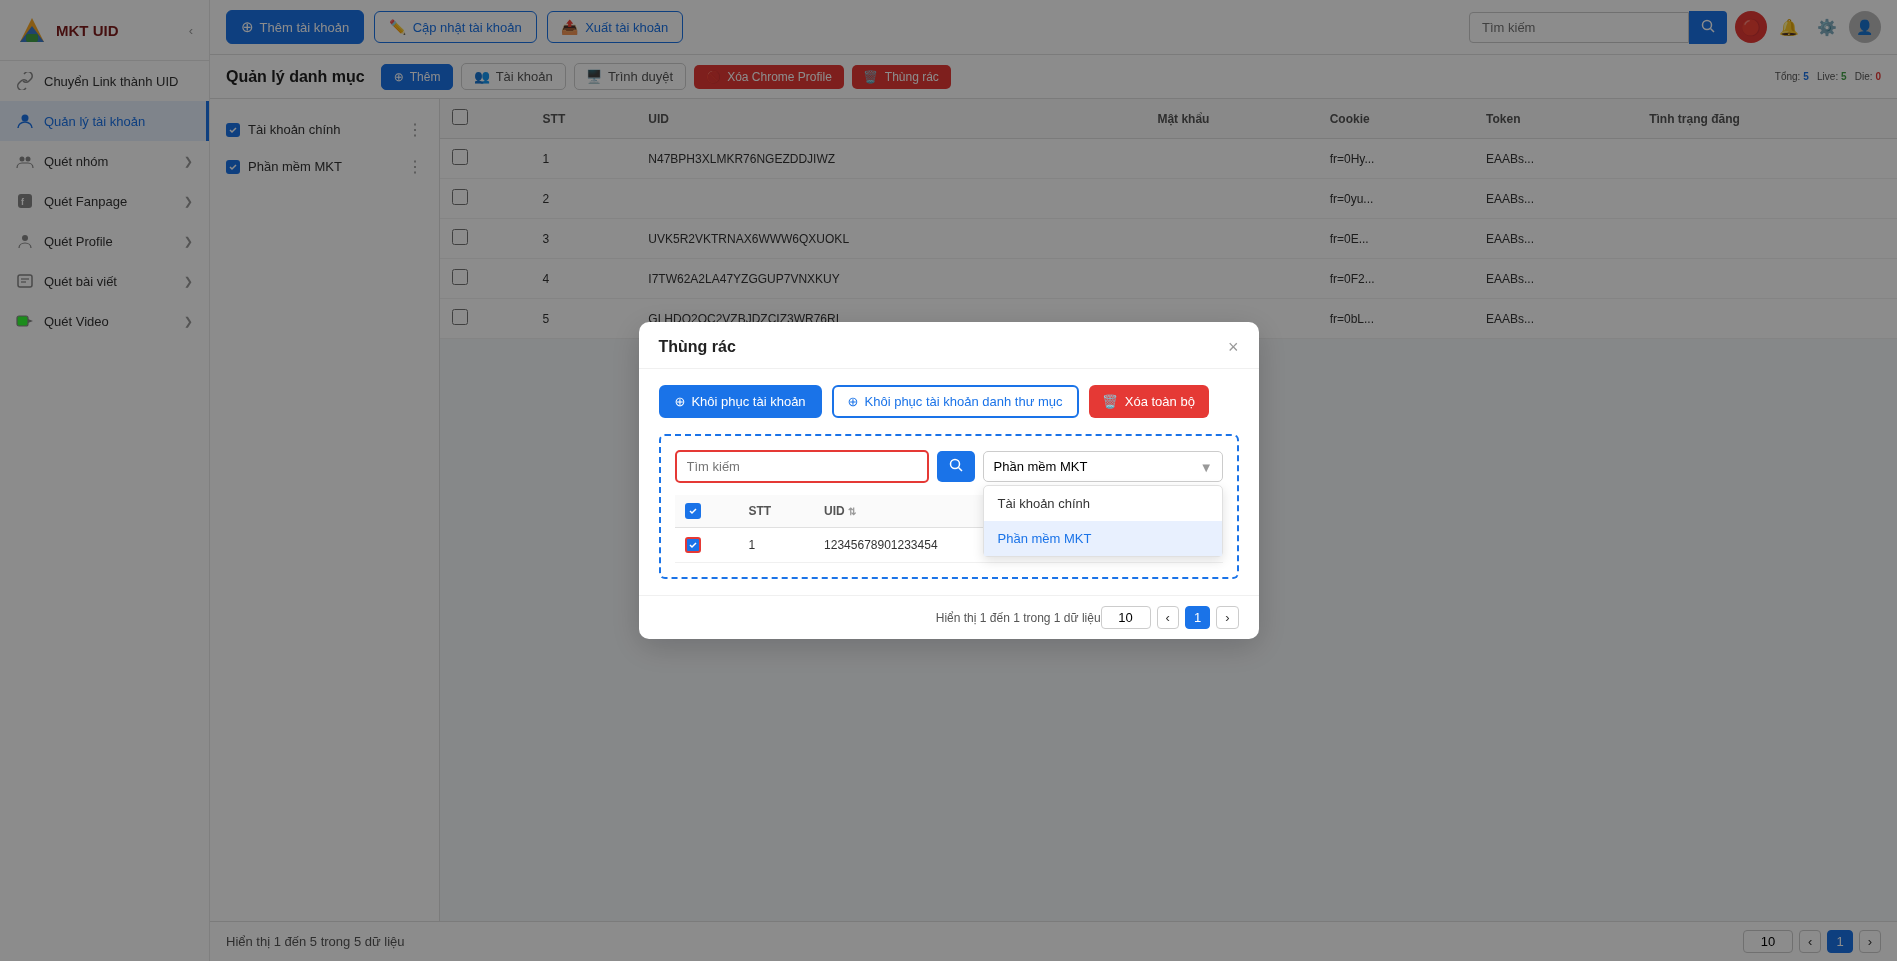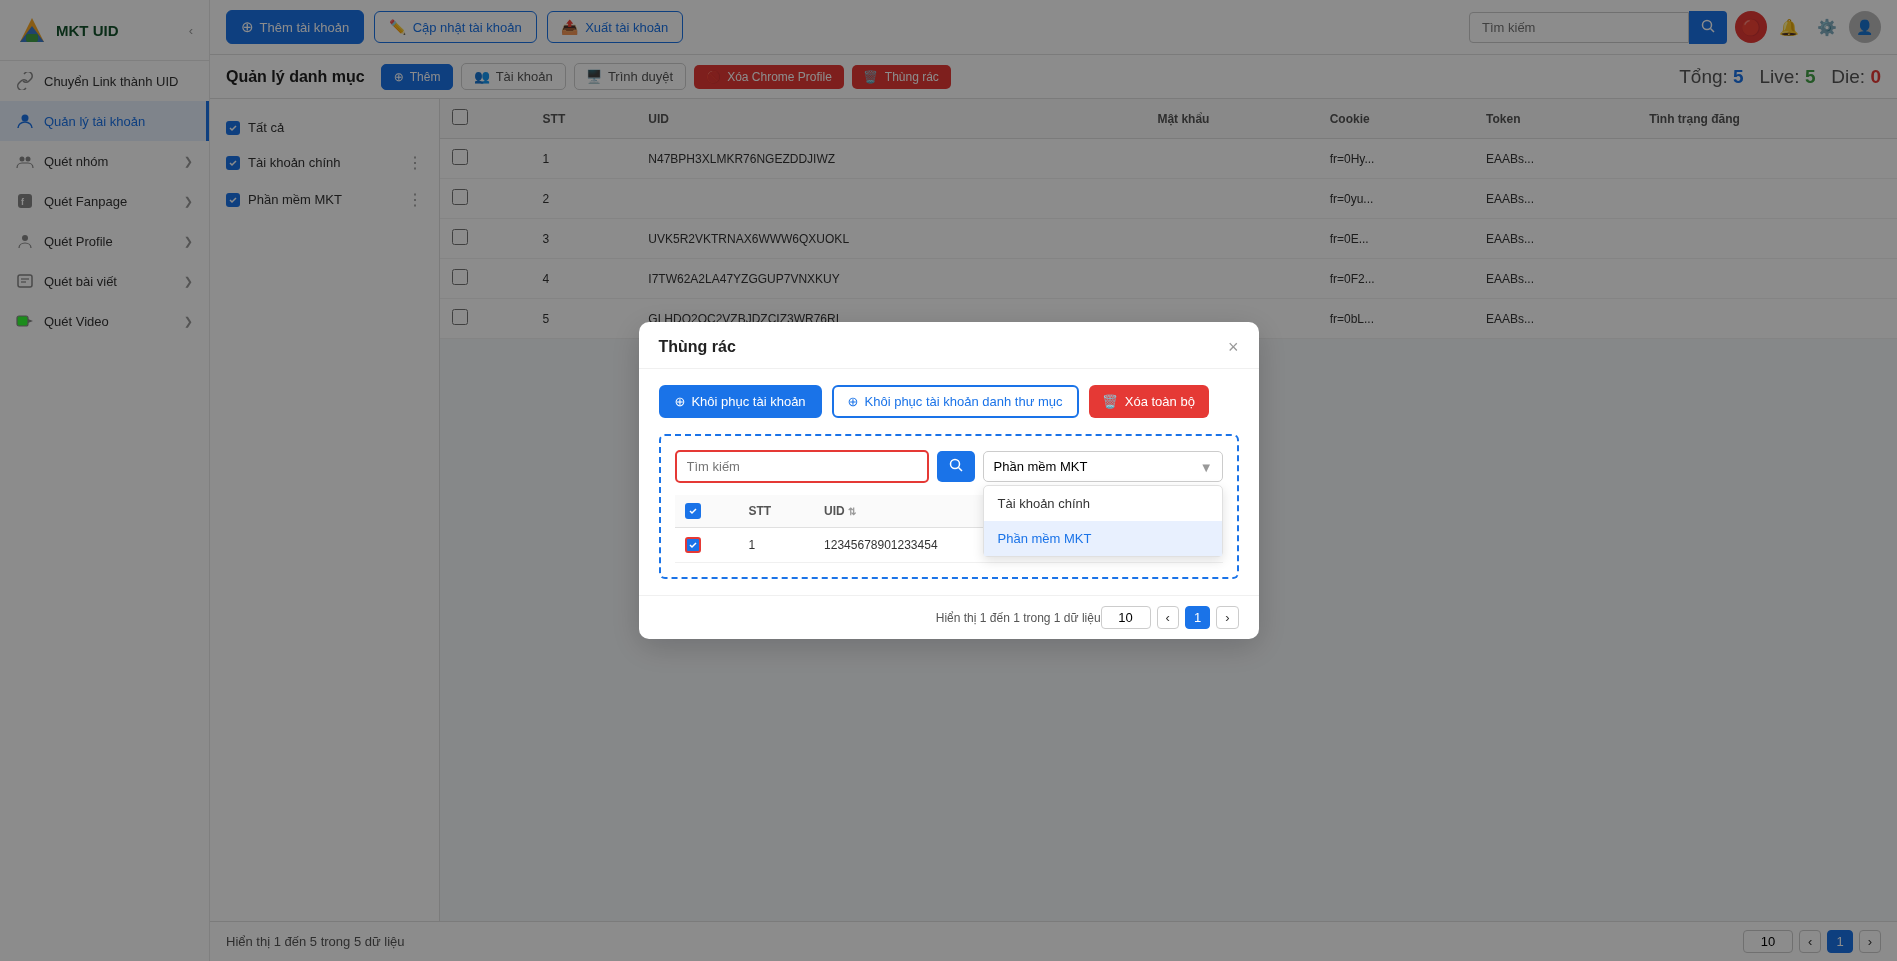--- a/index.html
+++ b/index.html
@@ -2,21 +2,21 @@
 <html><head>
   <meta charset="utf-8">
   <style>
     * { box-sizing: border-box; margin: 0; padding: 0; }
     body { font-family: 'Segoe UI', Arial, sans-serif; font-size: 13px; background: #f0f2f5; display: flex; height: 961px; overflow: hidden; }
 
     
     .sidebar { width: 210px; background: #fff; border-right: 1px solid #e8e8e8; display: flex; flex-direction: column; flex-shrink: 0; }
     .sidebar-logo { display: flex; align-items: center; gap: 8px; padding: 14px 16px; border-bottom: 1px solid #e8e8e8; }
     .sidebar-logo-icon { width: 32px; height: 32px; }
-    .sidebar-logo-text { font-weight: 700; font-size: 15px; color: #14532d; }
+    .sidebar-logo-text { font-weight: 700; font-size: 15px; color: #7f1d1d; }
     .sidebar-item { display: flex; align-items: center; gap: 10px; padding: 11px 16px; cursor: pointer; color: #333; font-size: 13px; position: relative; }
     .sidebar-item.active { background: #e8f0fe; color: #1a73e8; border-right: 3px solid #1a73e8; }
     .sidebar-item .chevron { margin-left: auto; font-size: 11px; color: #999; }
     .sidebar-icon { width: 18px; height: 18px; display: flex; align-items: center; justify-content: center; flex-shrink: 0; }
 
     
     .main { flex: 1; display: flex; flex-direction: column; overflow: hidden; }
 
     
     .top-bar { background: #fff; border-bottom: 1px solid #e0e0e0; padding: 10px 16px; display: flex; align-items: center; gap: 10px; }
@@ -236,43 +236,35 @@
       <span>Trình duyệt</span>
     </button>
     <button class="btn btn-red btn-sm">
       <span>🚫</span>
       <span>Xóa Chrome Profile</span>
     </button>
     <button class="btn btn-red btn-sm">
       <span>🗑️</span>
       <span>Thùng rác</span>
     </button>
-    <div style="margin-left:auto;font-size:19px;color:#555;">
+    <div style="margin-left:auto;font-size:10px;color:#555;">
       <span>Tổng:</span>
       <span style="color:#1a73e8;font-weight:600;">5</span>
       &nbsp;
       <span>Live:</span>
       <span style="color:#43a047;font-weight:600;">5</span>
       &nbsp;
       <span>Die:</span>
       <span style="color:#e53935;font-weight:600;">0</span>
     </div>
   </div>
 
   <div class="content">
 
     <div class="left-panel">
-      <div class="category-item">
-        <span class="dot">
-          <svg viewBox="0 0 10 10">
-              <polyline points="2,5 4,7 8,3" stroke="white" stroke-width="1.5" fill="none"></polyline>
-            </svg>
-        </span>
-        <span>Tất cả</span>
-      </div>
       <div class="category-item">
         <span class="dot">
           <svg viewBox="0 0 10 10">
               <polyline points="2,5 4,7 8,3" stroke="white" stroke-width="1.5" fill="none"></polyline>
             </svg>
         </span>
         <span>Tài khoản chính</span>
         <span class="dots-menu">⋮</span>
       </div>
       <div class="category-item">

